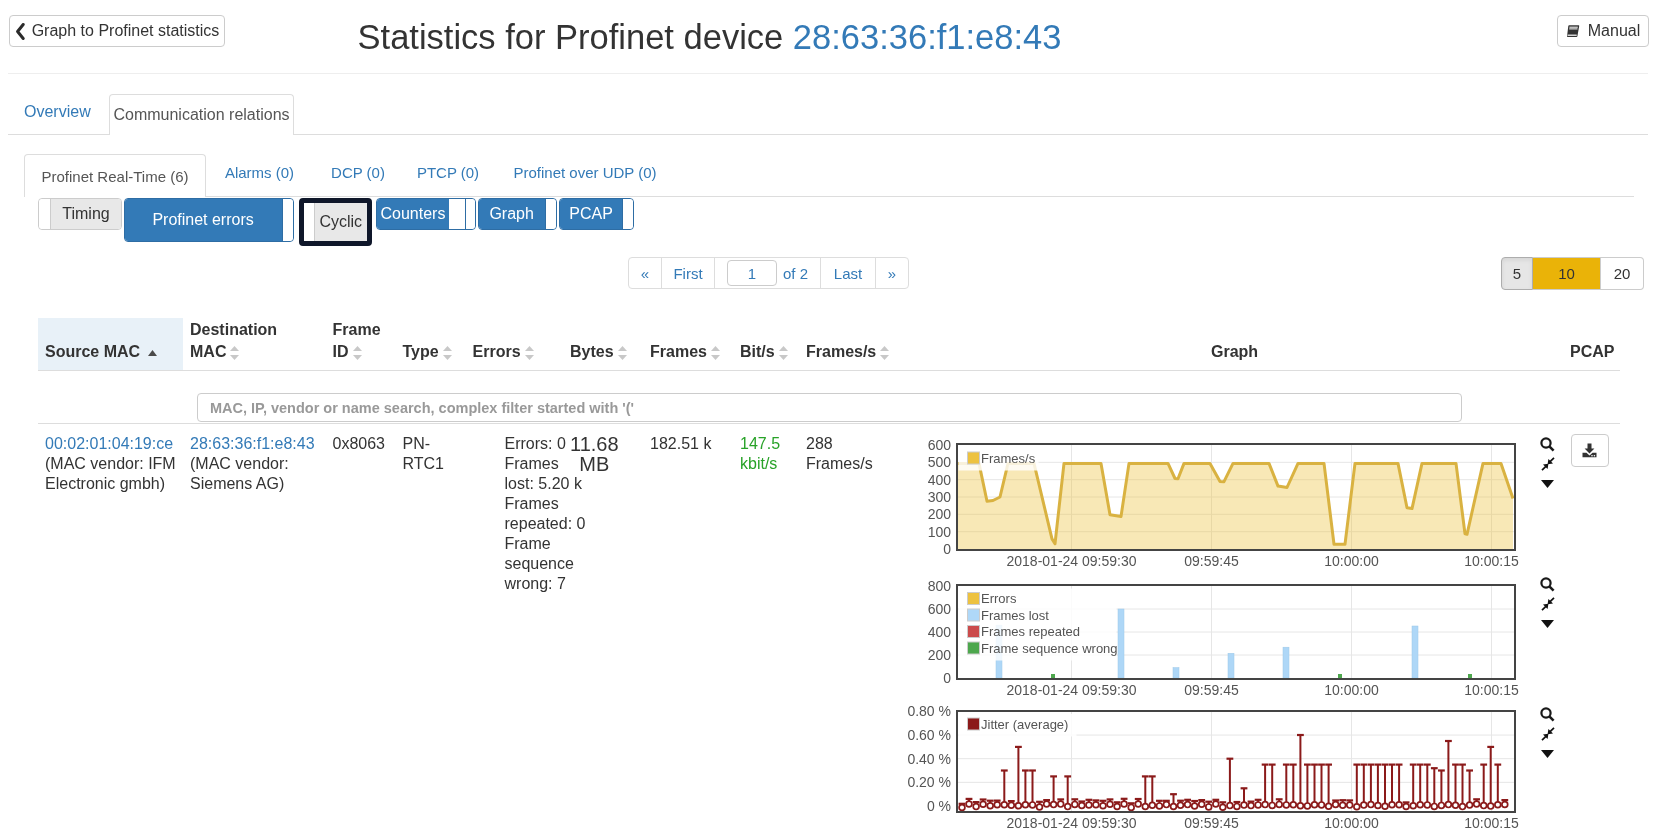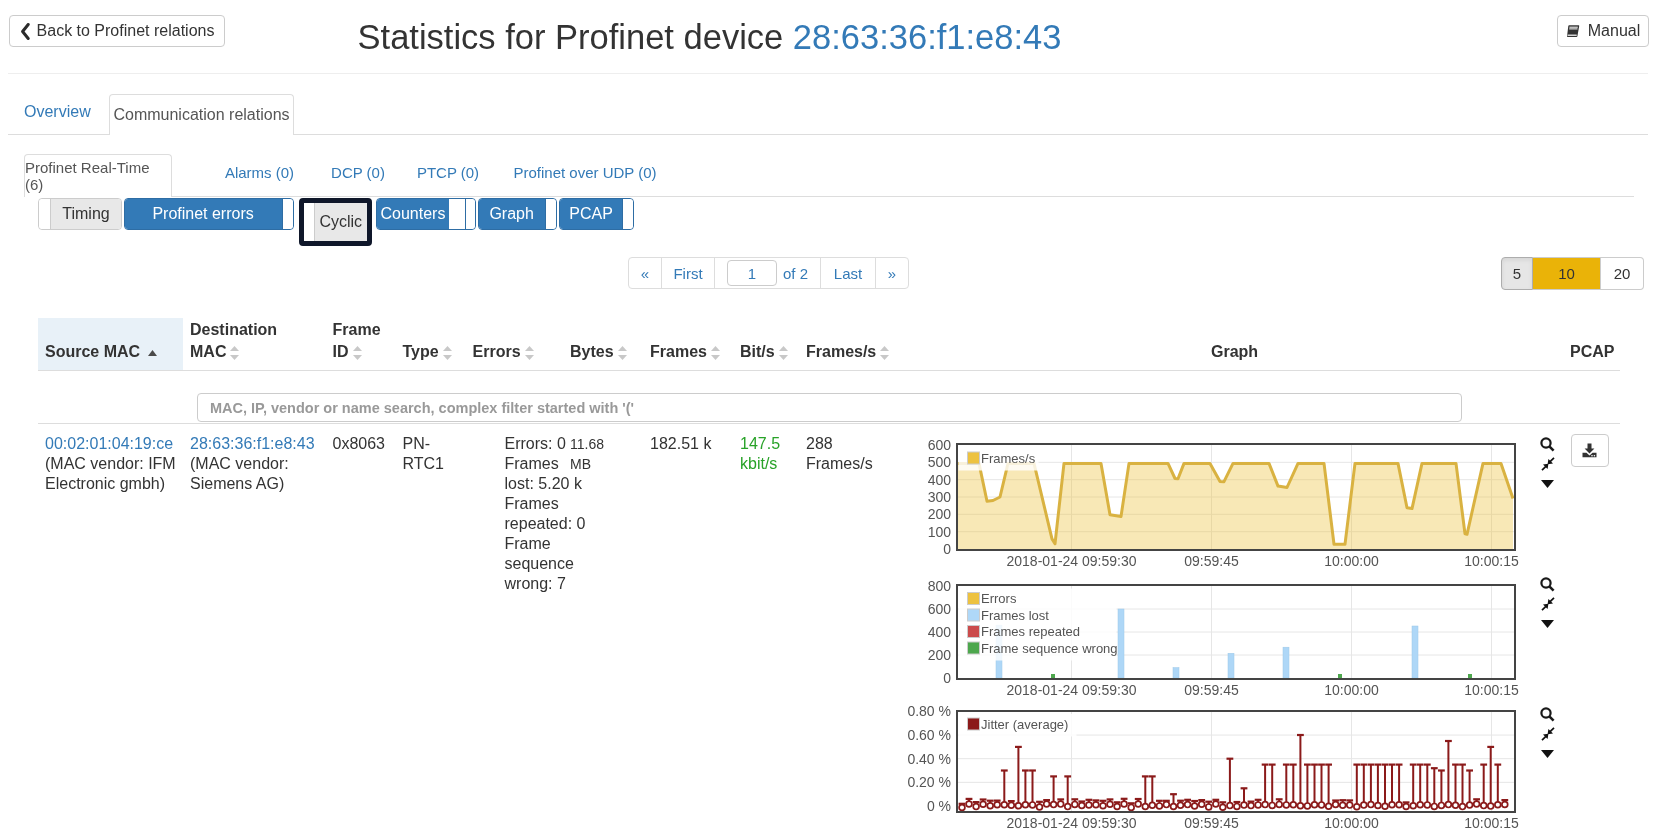--- a/index.html
+++ b/index.html
@@ -7,51 +7,51 @@
 .btn { position:absolute; border:1px solid #ccc; border-radius:4px; background:#fff; color:#333; display:flex; align-items:center; justify-content:center; font-size:16px; }
 .blue { color:#337ab7; }
 .tabtxt { font-size:16px; color:#337ab7; }
 svg { display:block; }
 </style></head><body>
 
 <div class="btn" style="left:9px;top:15px;width:216px;height:32px;">
 <svg width="10" height="17" viewBox="0 0 10 17" style="margin-right:7px;">
       <path d="M8.2 1.5 L2.6 8.5 L8.2 15.5" fill="none" stroke="#2b2b2b" stroke-width="3" stroke-linecap="round" stroke-linejoin="round"></path>
     </svg>
-<span>Back to Profinet relations</span>
+<span>Graph to Profinet statistics</span>
   </div>
 <div class="abs" style="left:0px;top:18px;width:1419px;text-align:center;font-size:34.5px;white-space:nowrap;color:#333;">Statistics for Profinet device <span style="color:#337ab7;">28:63:36:f1:e8:43</span></div>
 <div class="btn" style="left:1557px;top:15px;width:92px;height:32px;">
 <svg width="15" height="15" viewBox="0 0 15 15" style="margin-right:7px;">
 <path d="M3.2 1.2 L12.6 1.2 Q13.4 1.2 13.2 2 L11.4 12.2 Q11.2 13 10.4 13 L1.6 13 Q0.9 13 1.05 12.2 L2.3 2 Q2.4 1.2 3.2 1.2 Z" fill="#333"></path>
 <path d="M3.4 3.2 L11.8 3.2" stroke="#fff" stroke-width="1"></path>
 <path d="M3.2 4.9 L11.5 4.9" stroke="#fff" stroke-width="1"></path>
 <path d="M1.6 11.2 L10.7 11.2" stroke="#fff" stroke-width="1.2"></path>
 </svg>
     <span>Manual</span>
   </div>
 <div class="abs" style="left:8px;top:73px;width:1640px;border-top:1px solid #eee;"></div>
 <div class="abs" style="left:8px;top:134px;width:1640px;border-top:1px solid #ddd;"></div>
 <div class="abs tabtxt" style="left:24px;top:103px;">Overview</div>
 <div class="abs" style="left:109px;top:94px;width:185px;height:41px;background:#fff;border:1px solid #ddd;border-bottom:0;border-radius:4px 4px 0 0;display:flex;align-items:center;justify-content:center;">
     <span style="font-size:16px;color:#555;">Communication relations</span>
   </div>
 <div class="abs" style="left:24px;top:196px;width:1610px;border-top:1px solid #ddd;"></div>
-<div class="abs" style="left:24px;top:154px;width:148px;height:43px;background:#fff;border:1px solid #ddd;border-bottom:0;border-radius:4px 4px 0 0;display:flex;align-items:center;justify-content:center;">
+<div class="abs" style="left:24px;top:154px;width:182px;height:43px;background:#fff;border:1px solid #ddd;border-bottom:0;border-radius:4px 4px 0 0;display:flex;align-items:center;justify-content:center;">
     <span style="font-size:15px;color:#555;">Profinet Real-Time (6)</span>
   </div>
 <div class="abs" style="left:259.5px;top:164px;transform:translateX(-50%);font-size:15px;color:#337ab7;white-space:nowrap;">Alarms (0)</div>
 <div class="abs" style="left:358px;top:164px;transform:translateX(-50%);font-size:15px;color:#337ab7;white-space:nowrap;">DCP (0)</div>
 <div class="abs" style="left:448px;top:164px;transform:translateX(-50%);font-size:15px;color:#337ab7;white-space:nowrap;">PTCP (0)</div>
 <div class="abs" style="left:585px;top:164px;transform:translateX(-50%);font-size:15px;color:#337ab7;white-space:nowrap;">Profinet over UDP (0)</div>
 <div class="abs" style="left:38px;top:198px;width:84px;height:32px;border:1px solid #ccc;border-radius:4px;overflow:hidden;display:flex;">
 <div style="width:12px;background:#fff;border-right:1px solid #ccc;border-radius:3px 0 0 3px;"></div>
 <div style="flex:1;background:#e8e8e8;color:#333;font-size:16px;display:flex;align-items:center;justify-content:center;">Timing</div>
   </div>
-<div class="abs" style="left:123.5px;top:198px;width:170.5px;height:32px;border:1px solid #2e6da4;border-radius:4px;overflow:hidden;display:flex;">
+<div class="abs" style="left:123.5px;top:198px;width:170.5px;height:44px;border:1px solid #2e6da4;border-radius:4px;overflow:hidden;display:flex;">
 <div style="width:159px;background:#337ab7;color:#fff;font-size:16px;display:flex;align-items:center;justify-content:center;">Profinet errors</div>
 <div style="width:11.5px;background:#fff;border-left:1px solid #2e6da4;border-radius:0 3px 3px 0;"></div>
   </div>
 <div class="abs" style="left:298.5px;top:198px;width:73.5px;height:48px;border:5px solid #0f172a;border-radius:4px;overflow:hidden;display:flex;">
 <div style="width:11px;background:#fff;border-right:1px solid #ccc;border-radius:3px 0 0 3px;"></div>
 <div style="flex:1;background:#e8e8e8;color:#333;font-size:16px;display:flex;align-items:center;justify-content:center;">Cyclic</div>
   </div>
 <div class="abs" style="left:376px;top:198px;width:99.5px;height:32px;border:1px solid #2e6da4;border-radius:4px;overflow:hidden;display:flex;gap:16px;">
 <div style="width:88px;background:#337ab7;color:#fff;font-size:16px;display:flex;align-items:center;justify-content:center;">Counters</div>
 <div style="width:11.5px;background:#fff;border-left:1px solid #2e6da4;border-radius:0 3px 3px 0;"></div>
@@ -129,21 +129,21 @@
 <div class="abs" style="left:1570px;top:341px;font-weight:bold;font-size:16px;color:#333;line-height:22px;">PCAP</div>
 <div class="abs" style="left:197px;top:393px;width:1265px;height:29px;border:1px solid #ccc;border-radius:4px;display:flex;align-items:center;">
     <span style="margin-left:12px;font-size:14.5px;font-weight:bold;color:#999;">MAC, IP, vendor or name search, complex filter started with '('</span>
   </div>
 <div class="abs" style="left:37.5px;top:422.5px;width:1582px;border-top:1px solid #ddd;"></div>
 <div class="abs" style="left:45px;top:434px;font-size:16px;line-height:20px;color:#333;"><span class="blue">00:02:01:04:19:ce</span><br>(MAC vendor: IFM<br>Electronic gmbh)</div>
 <div class="abs" style="left:190px;top:434px;font-size:16px;line-height:20px;color:#333;"><span class="blue">28:63:36:f1:e8:43</span><br>(MAC vendor:<br>Siemens AG)</div>
 <div class="abs" style="left:332.5px;top:434px;font-size:16px;line-height:20px;color:#333;">0x8063</div>
 <div class="abs" style="left:402.5px;top:434px;font-size:16px;line-height:20px;color:#333;">PN-<br>RTC1</div>
 <div class="abs" style="left:472.5px;top:434px;font-size:16px;line-height:20px;color:#333;margin-left:32px;">Errors: 0<br>Frames<br>lost: 5.20 k<br>Frames<br>repeated: 0<br>Frame<br>sequence<br>wrong: 7</div>
-<div class="abs" style="left:570px;top:434px;font-size:14px;line-height:20px;color:#333;">11.68<br>MB</div>
+<div class="abs" style="left:570px;top:434px;font-size:20px;line-height:20px;color:#333;text-align:center;">11.68<br>MB</div>
 <div class="abs" style="left:650px;top:434px;font-size:16px;line-height:20px;color:#333;">182.51 k</div>
 <div class="abs" style="left:740px;top:434px;font-size:16px;line-height:20px;color:#333;color:#28a228;">147.5<br>kbit/s</div>
 <div class="abs" style="left:806px;top:434px;font-size:16px;line-height:20px;color:#333;">288<br>Frames/s</div>
 <svg class="abs" style="left:900px;top:430px;" width="630" height="145" viewBox="900 430 630 145">
     <line x1="1071.5" y1="445.0" x2="1071.5" y2="549.0" stroke="#e6e6e6" stroke-width="1"></line>
     <line x1="1211.5" y1="445.0" x2="1211.5" y2="549.0" stroke="#e6e6e6" stroke-width="1"></line>
     <line x1="1351.5" y1="445.0" x2="1351.5" y2="549.0" stroke="#e6e6e6" stroke-width="1"></line>
     <line x1="1491.5" y1="445.0" x2="1491.5" y2="549.0" stroke="#e6e6e6" stroke-width="1"></line>
     <line x1="958.0" y1="531.6666666666666" x2="1514.0" y2="531.6666666666666" stroke="#e6e6e6" stroke-width="1"></line>
     <line x1="958.0" y1="514.3333333333334" x2="1514.0" y2="514.3333333333334" stroke="#e6e6e6" stroke-width="1"></line>

